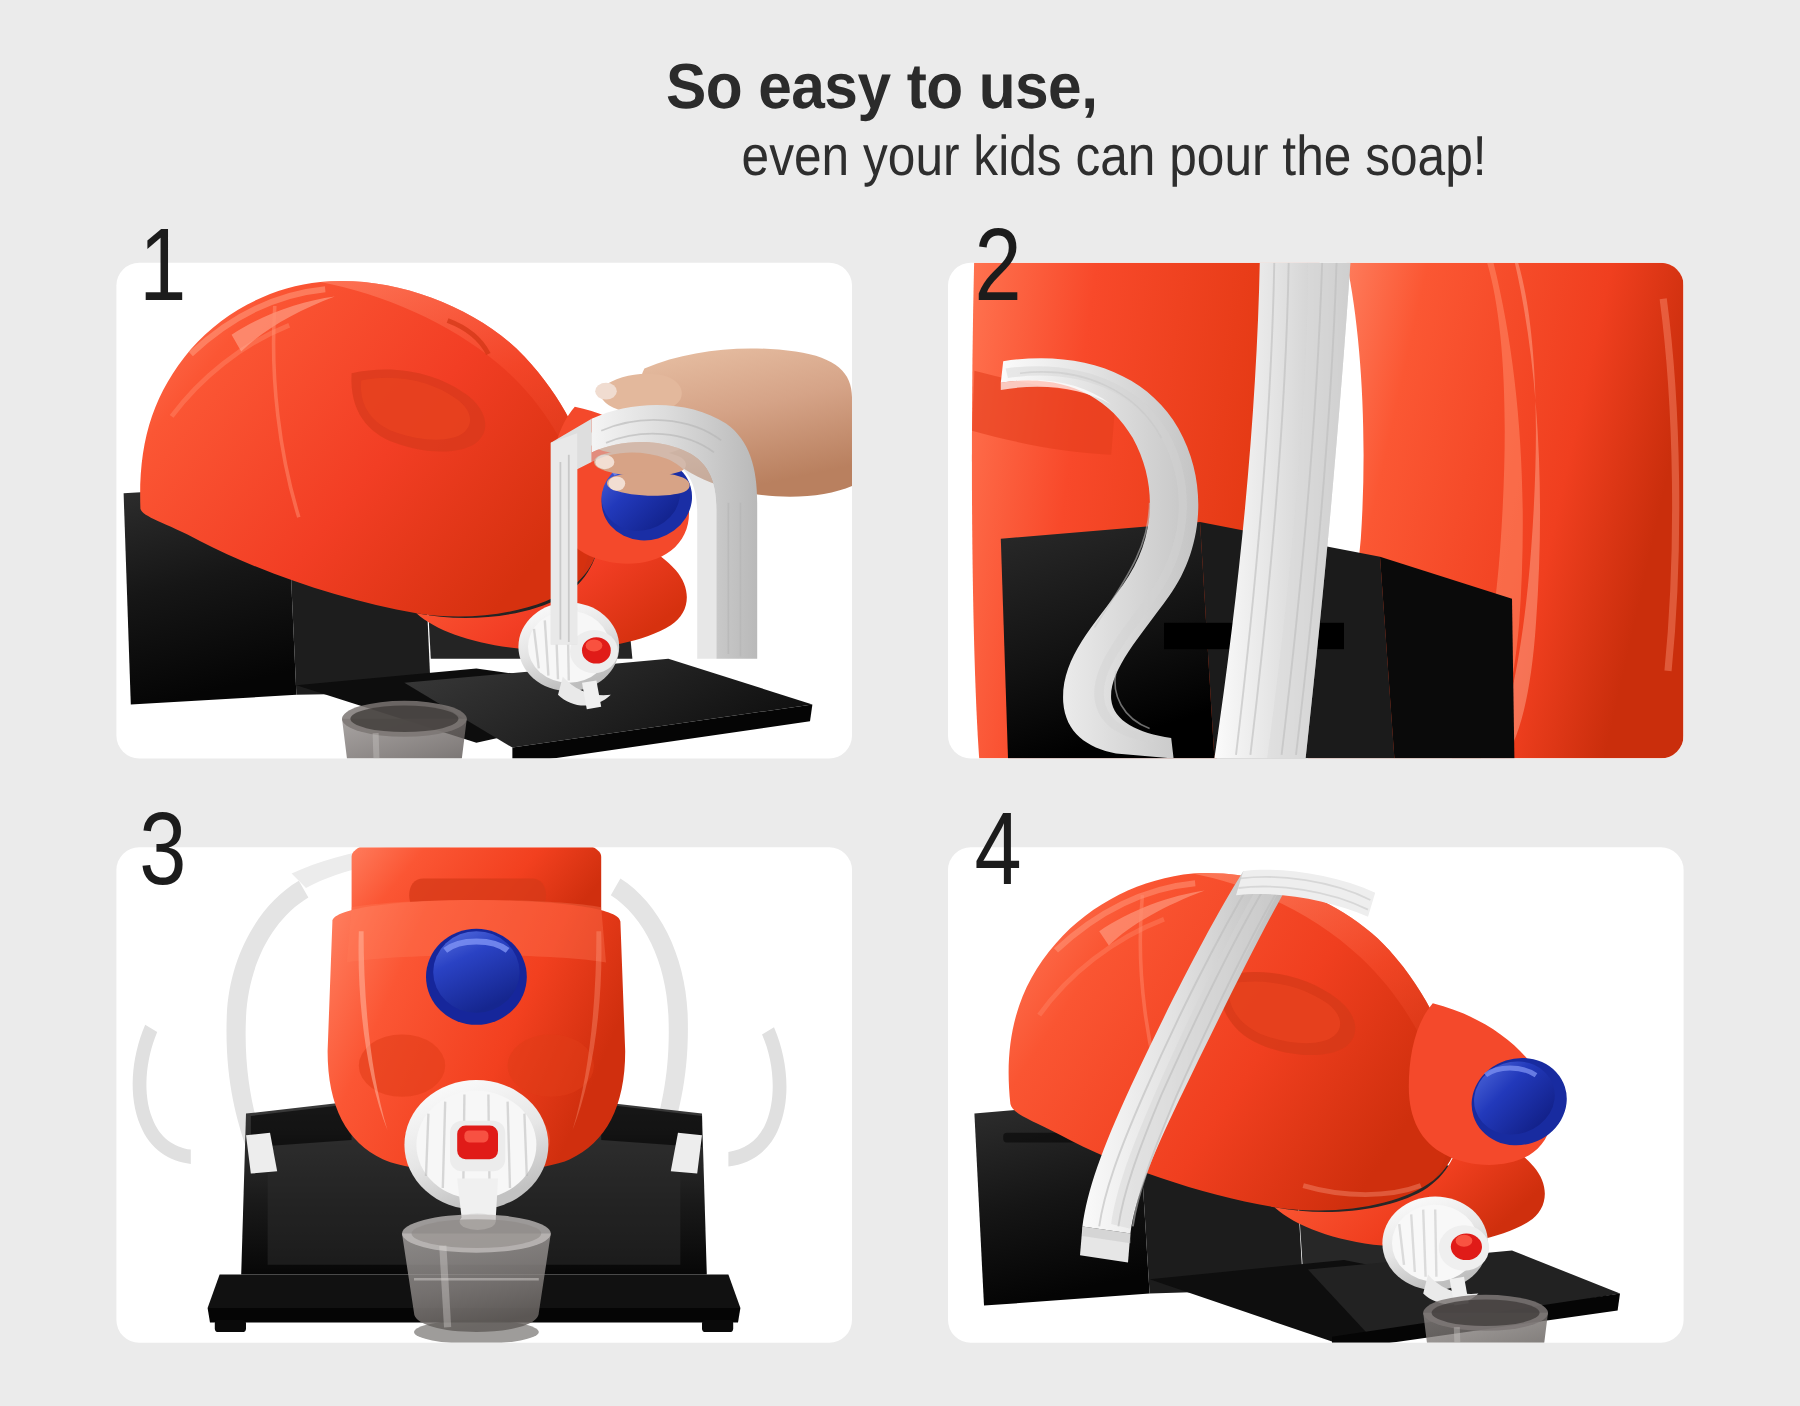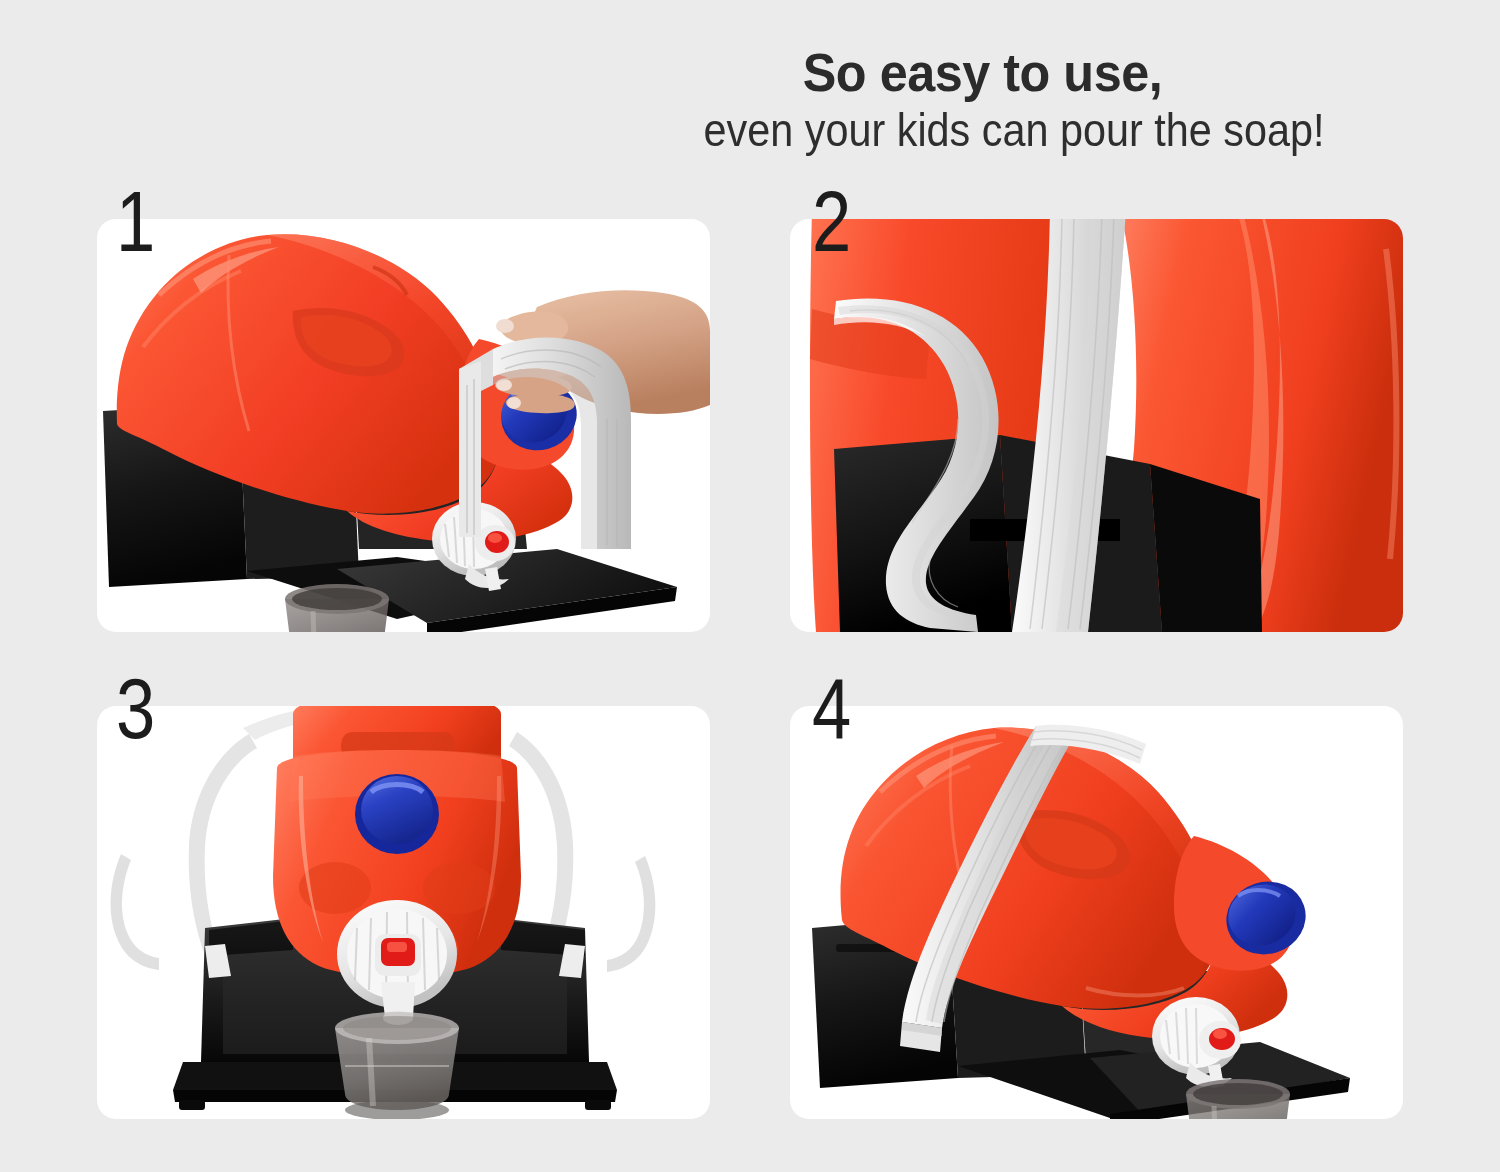--- a/index.html
+++ b/index.html
@@ -9,21 +9,21 @@
     background:#ebebeb;
     font-family:"Liberation Sans", sans-serif;
     overflow:hidden;
     position:relative;
   }
   #stage{position:absolute;left:0;top:0;width:1500px;height:1172px;}
 
   
   .header{
     position:absolute; right:90px; top:46px;
-    text-align:center;
+    text-align:left;
     width:900px;
   }
   .headline{
     font-size:53px;
     font-weight:700;
     color:#2b2b2b;
     letter-spacing:-0.5px;
     line-height:1.0;
     transform:scaleX(0.95);
     transform-origin:right center;

